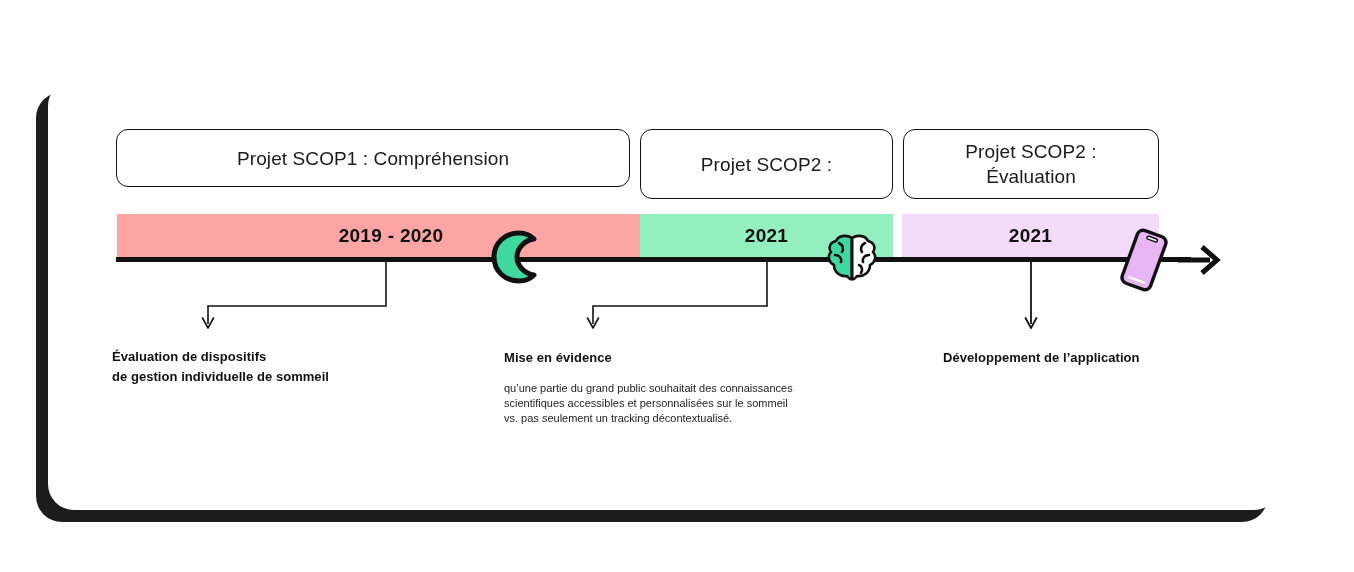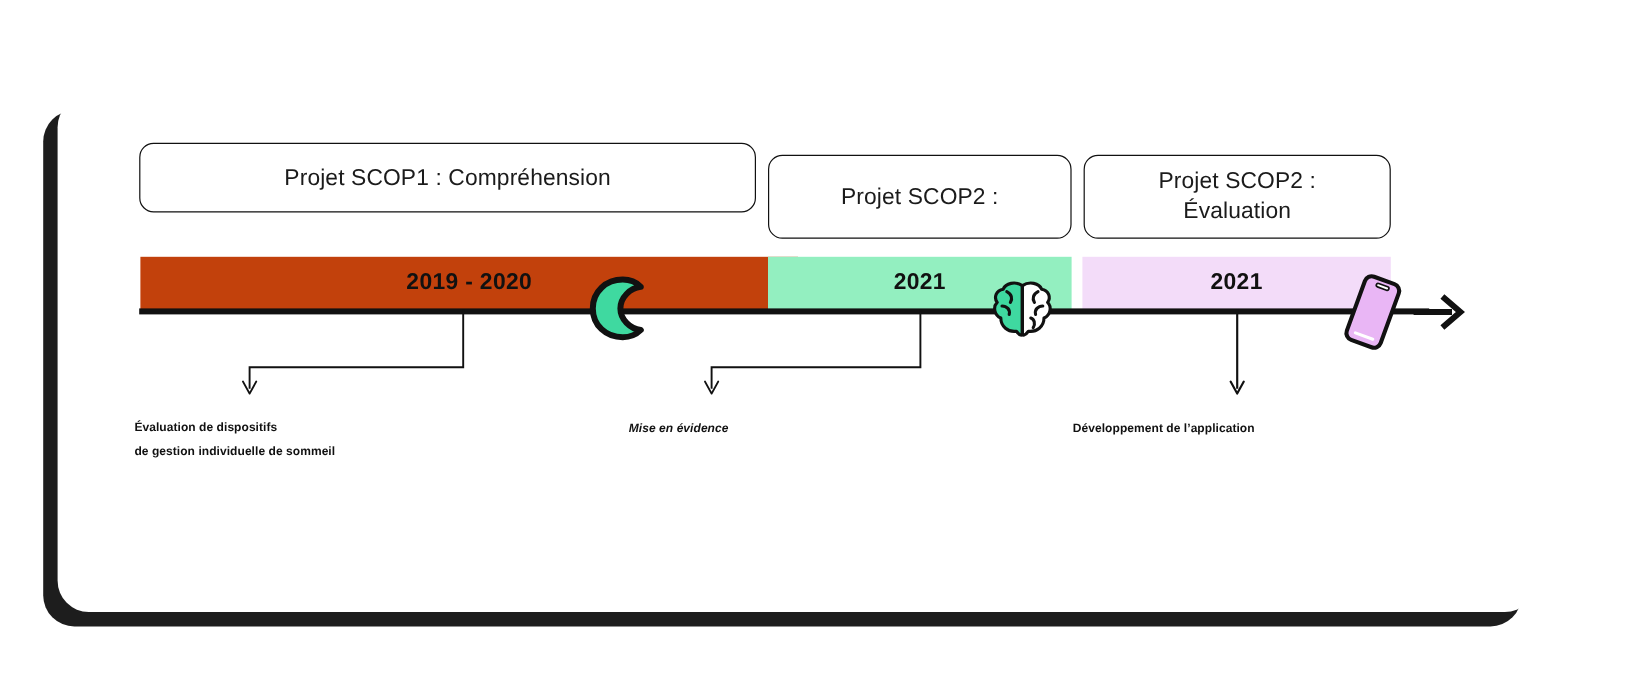--- a/index.html
+++ b/index.html
@@ -87,21 +87,21 @@
     left: 1176px;
     top: 243px;
   }
 
   
   .connector { position: absolute; }
 
   
   .annotation { position: absolute; }
   .ann-title {
-    font-size: 10px;
+    font-size: 13px;
     font-weight: 700;
     color: #111111;
     line-height: 20px;
     letter-spacing: 0.05px;
     margin: 0;
     white-space: pre-line;
   }
   .ann-body {
     font-size: 11px;
     font-weight: 400;
@@ -117,34 +117,34 @@
   .icon-abs { position: absolute; }
 </style>
 </head>
 <body>
 
 <div id="stage">
 
   <div id="card-shadow"></div>
   <div id="card"></div>
 
-  <div class="phase-box" style="left:116px; top:119px; width:514px; height:58px;">
+  <div class="phase-box" style="left:116px; top:129px; width:514px; height:58px;">
     <span>Projet SCOP1 : Compréhension</span>
   </div>
 
   <div class="phase-box" style="left:640px; top:129px; width:253px; height:70px; flex-direction:column;">
     <span>Projet SCOP2 :</span>
   </div>
 
   <div class="phase-box" style="left:903px; top:129px; width:256px; height:70px; flex-direction:column;">
     <span>Projet SCOP2 :</span>
     <span>Évaluation</span>
   </div>
 
-  <div class="year-bar" style="left:117px; top:214px; width:548px; height:44px; background:#c2410c;">
+  <div class="year-bar" style="left:117px; top:214px; width:548px; height:44px; background:#fca5a5;">
     <span>2019 - 2020</span>
   </div>
 
   <div class="year-bar" style="left:640px; top:214px; width:253px; height:44px; background:#93efc0;">
     <span>2021</span>
   </div>
 
   <div class="year-bar" style="left:902px; top:214px; width:257px; height:44px; background:#f3dcf9;">
     <span>2021</span>
   </div>
@@ -212,21 +212,24 @@
   <svg class="connector" style="left:1016px; top:258px;" width="32" height="80" viewBox="0 0 32 80">
     <path d="M15 0 V66" stroke="#111111" stroke-width="1.8" fill="none"></path>
     <path d="M9.5 60 L15 70 L20.5 60" stroke="#111111" stroke-width="1.8" fill="none" stroke-linecap="round" stroke-linejoin="round"></path>
   </svg>
 
   <div class="annotation" style="left:112px; top:347px; width:360px;">
     <p class="ann-title">Évaluation de dispositifs
 de gestion individuelle de sommeil</p>
   </div>
 
-  <div class="annotation" style="left:524px; top:348px; width:360px;font-style:italic;">
+  <div class="annotation" style="left:504px; top:348px; width:360px;">
     <p class="ann-title">Mise en évidence</p>
-  </div>
-
-  <div class="annotation" style="left:894px; top:348px; width:330px;">
+    <p class="ann-body ann-gap-md">qu’une partie du grand public souhaitait des connaissances
+scientifiques accessibles et personnalisées sur le sommeil
+vs. pas seulement un tracking décontextualisé.</p>
+  </div>
+
+  <div class="annotation" style="left:943px; top:348px; width:330px;">
     <p class="ann-title">Développement de l’application</p>
   </div>
 
 </div>
 
 </body></html>

